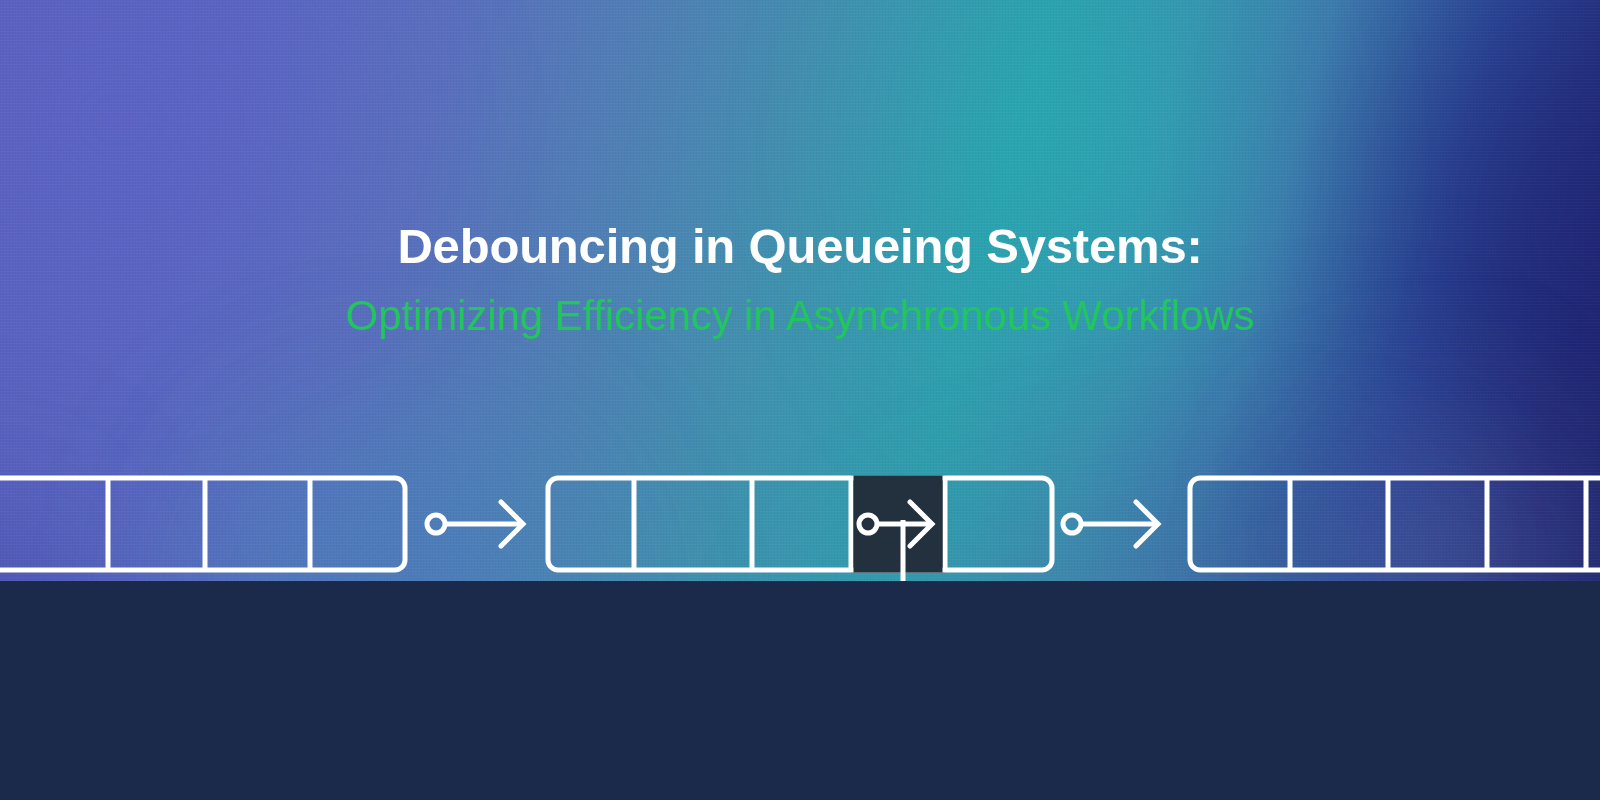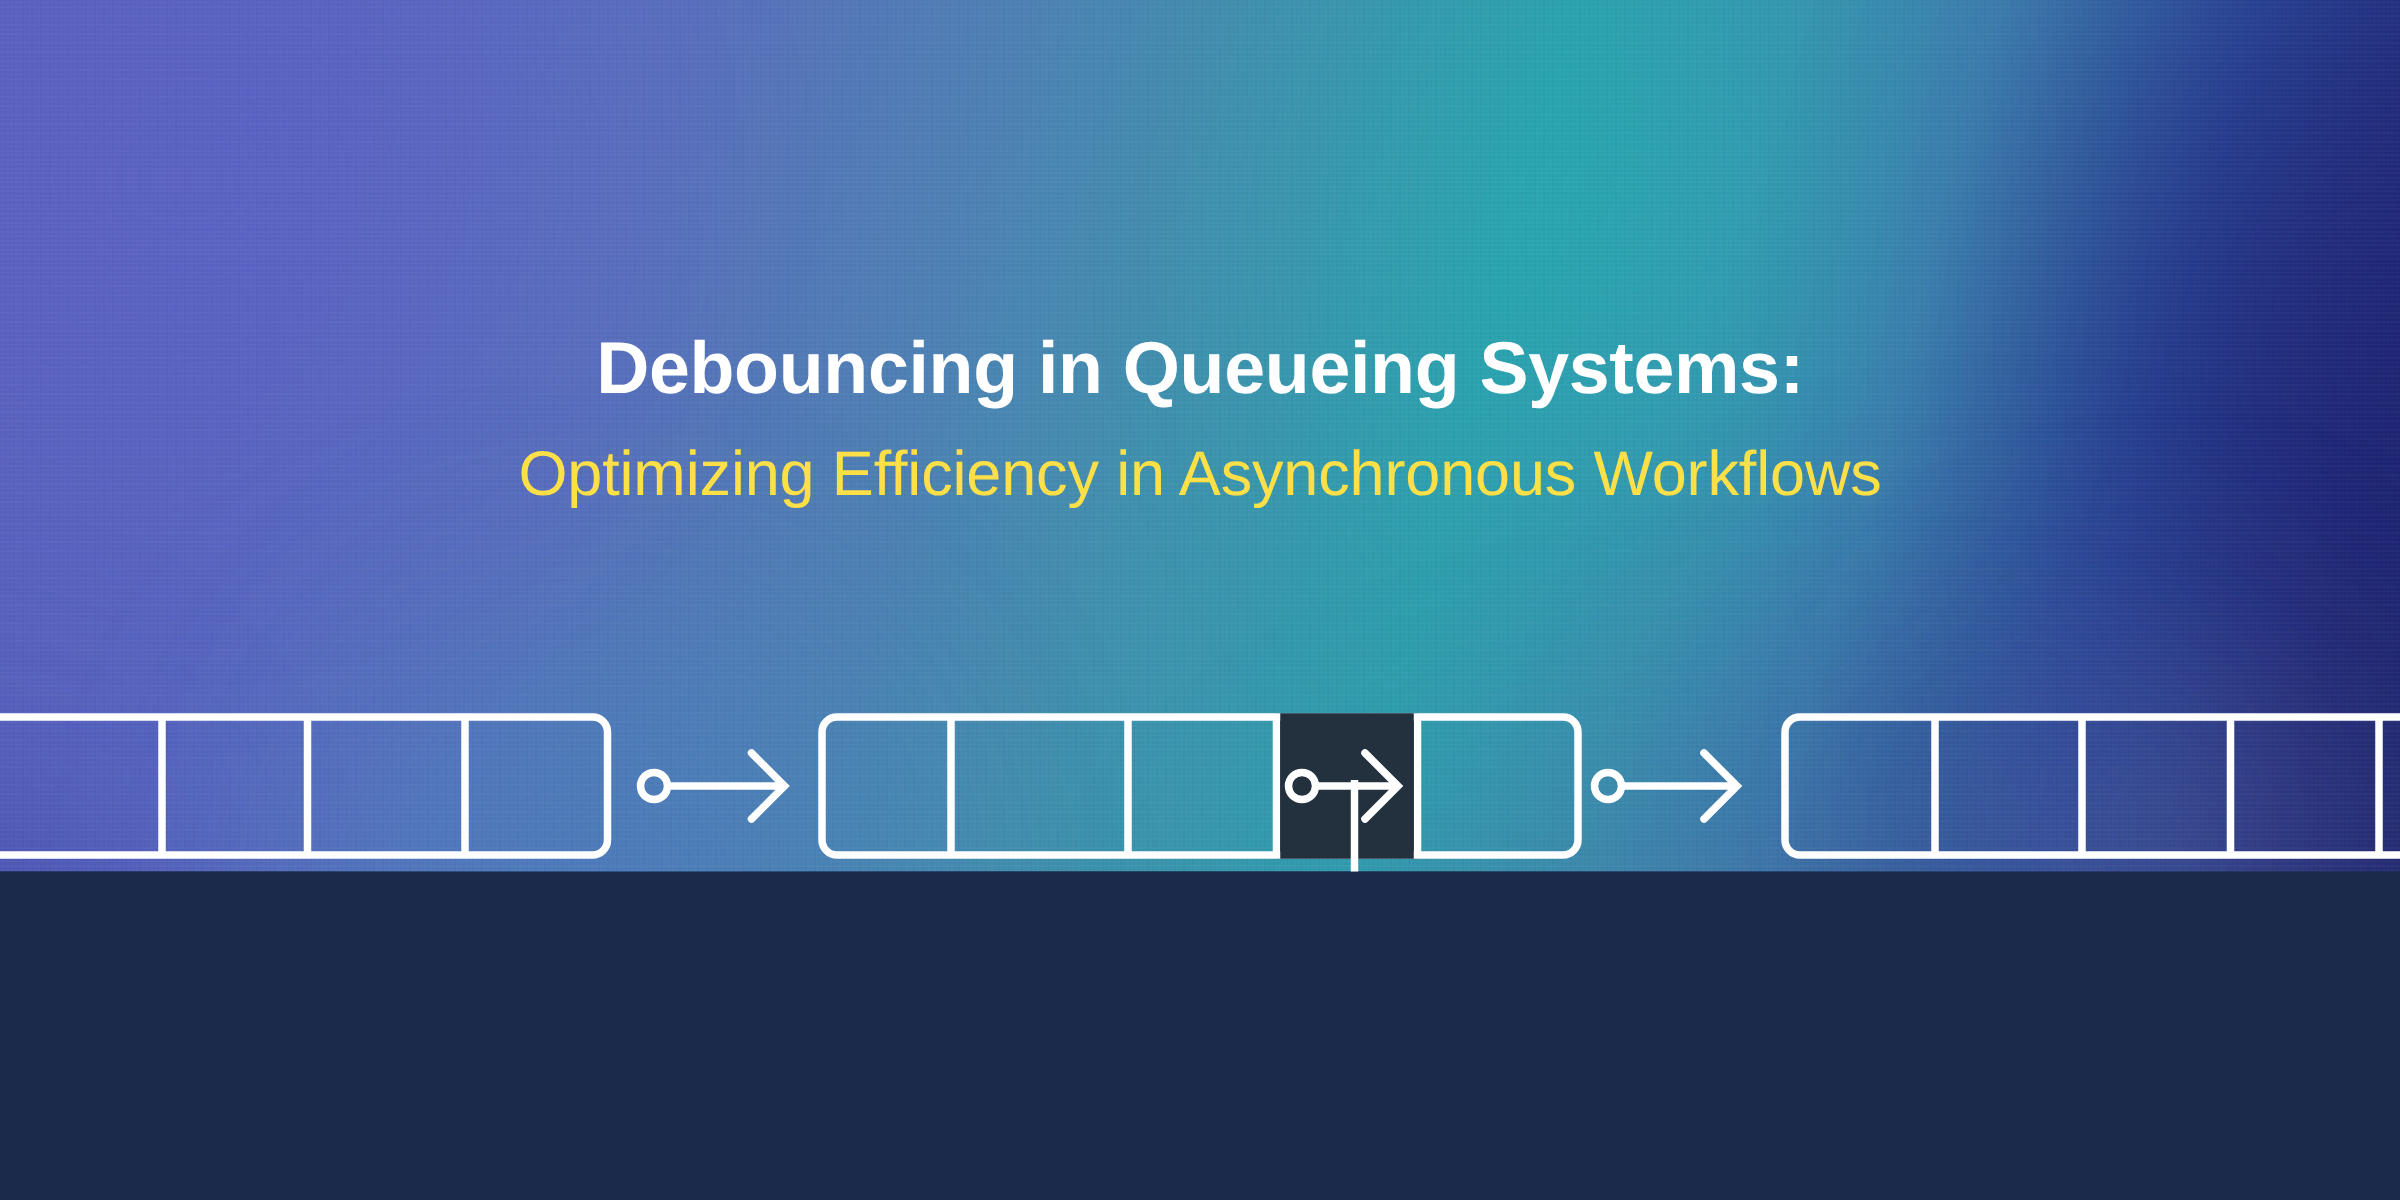--- a/index.html
+++ b/index.html
@@ -105,21 +105,21 @@
     color: #ffffff;
     font-size: 49px;
     font-weight: 700;
     letter-spacing: -0.2px;
     line-height: 1.0;
     white-space: nowrap;
   }
   .subtitle {
     margin: 0;
     padding-top: 24px;
-    color: #fde047;
+    color: #22c55e;
     font-size: 42px;
     font-weight: 400;
     letter-spacing: -0.1px;
     line-height: 1.0;
     white-space: nowrap;
   }
 
   
   .diagram {
     position: absolute;

